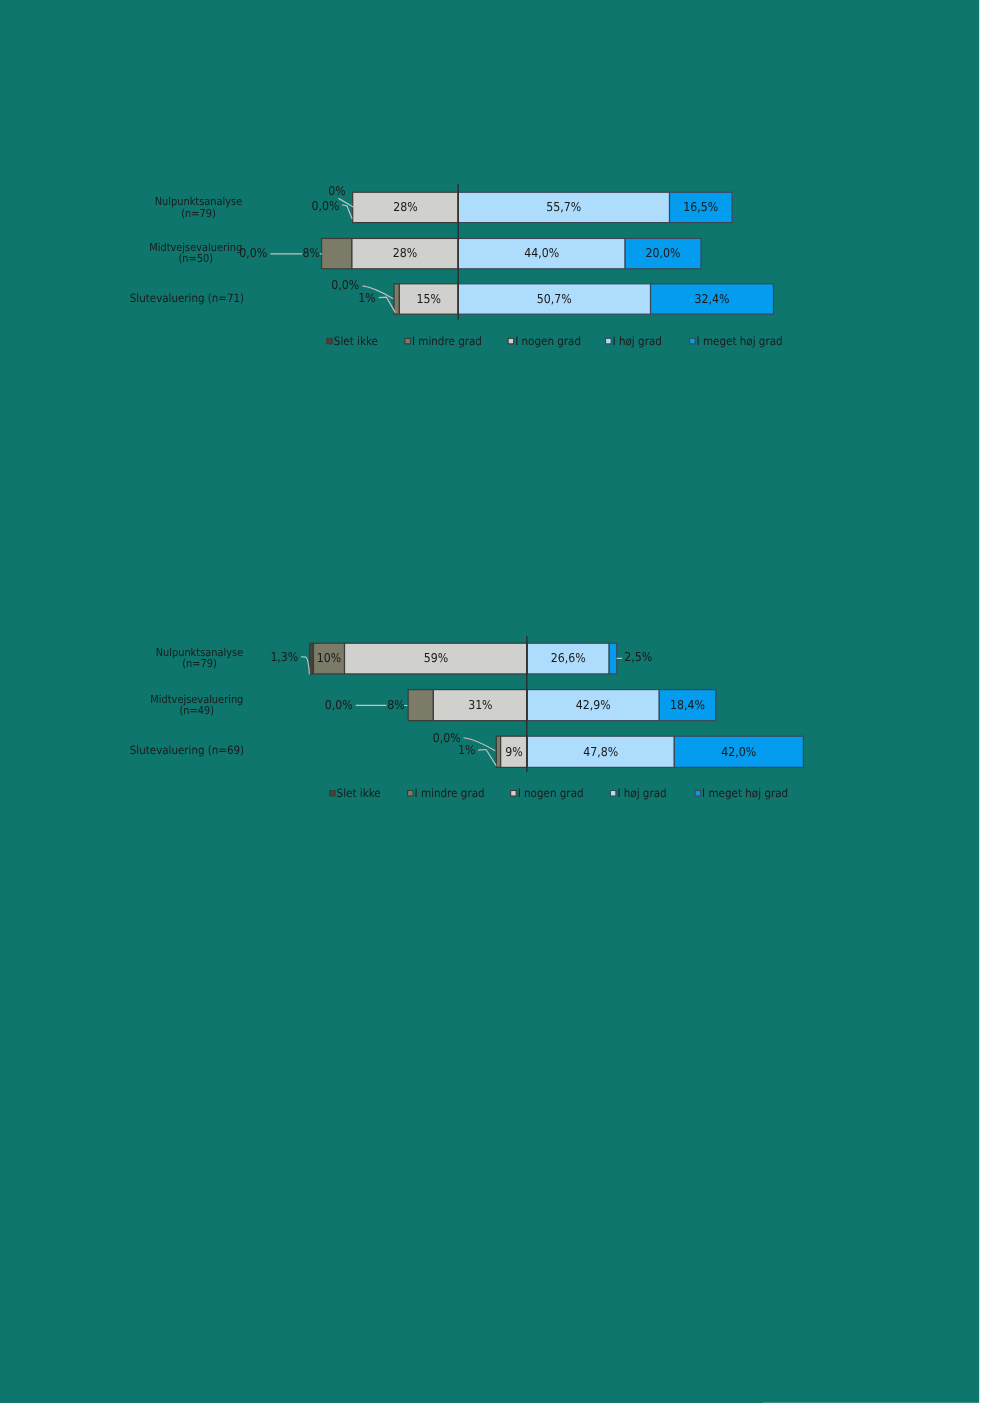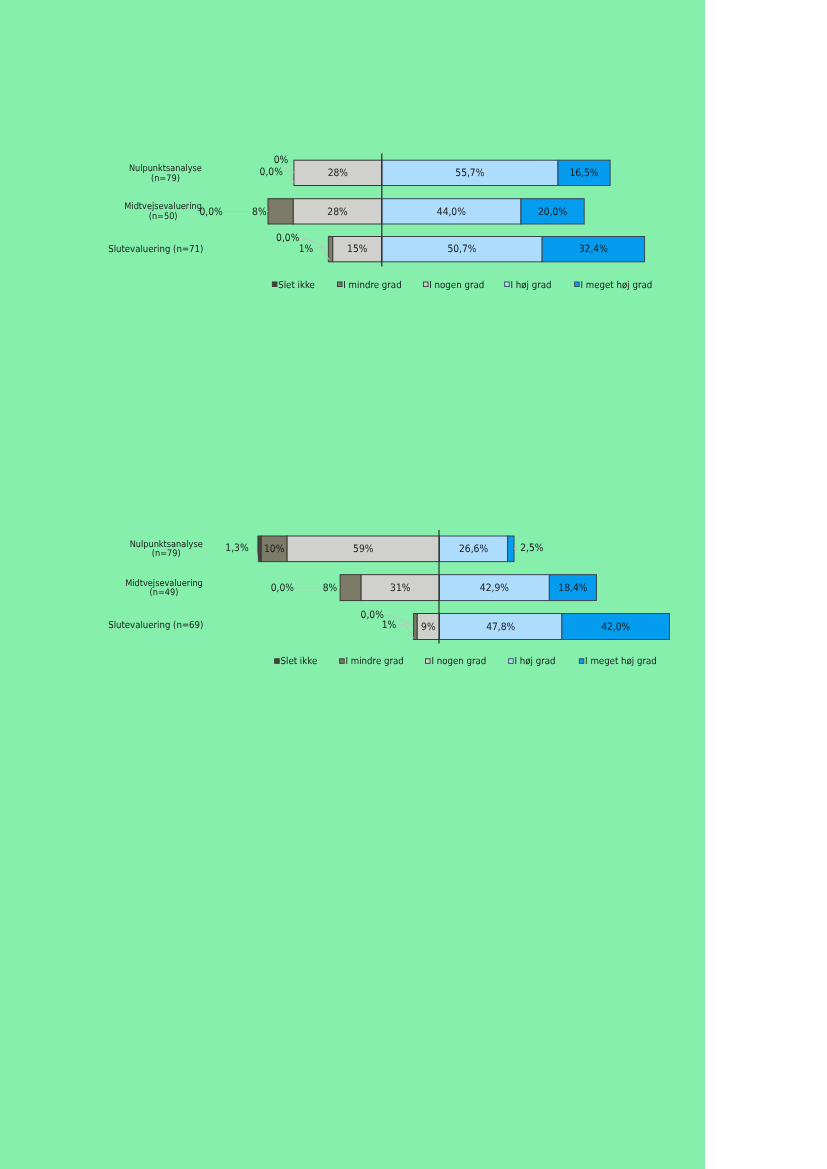--- a/index.html
+++ b/index.html
@@ -15,23 +15,23 @@
     overflow: hidden;
     font-family: "DejaVu Sans", sans-serif;
     color: #1a1a1a;
     -webkit-font-smoothing: antialiased;
     text-rendering: geometricPrecision;
   }
   .page {
     will-change: transform;
     position: absolute;
     left: 0; top: 0;
-    width: 705px;
+    width: 816px;
     height: 1169px;
-    background: #86efac;
+    background: #0f766e;
   }
   .chart-block {
     position: absolute;
     left: 0;
   }
   svg { display: block; }
   svg, text {
     -webkit-font-smoothing: antialiased;
     text-rendering: geometricPrecision;
   }

